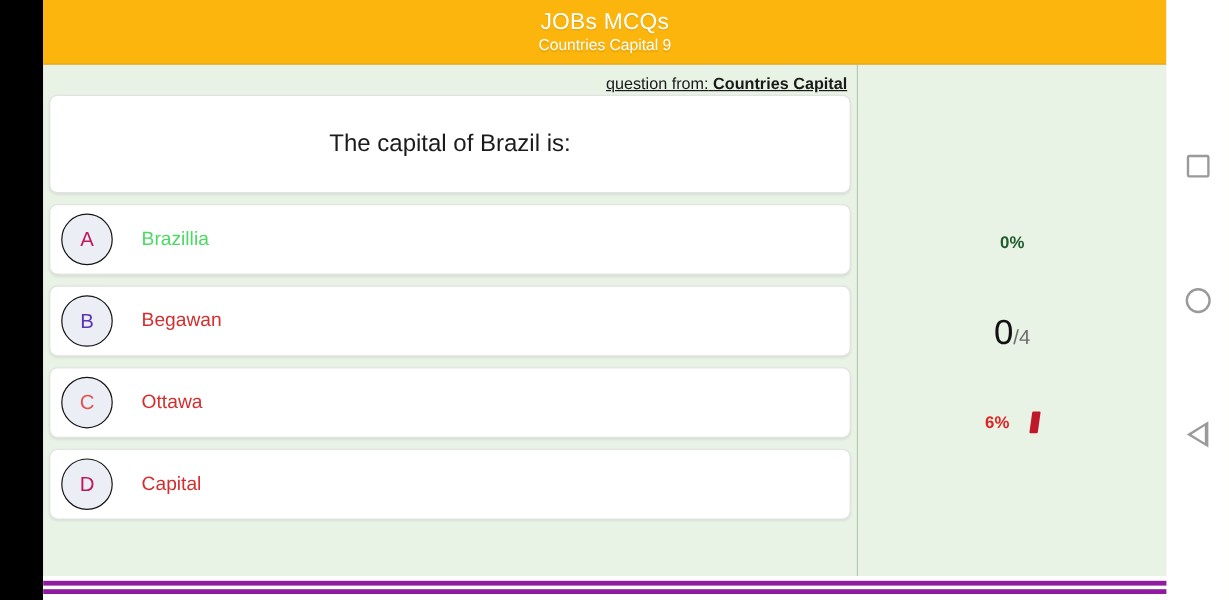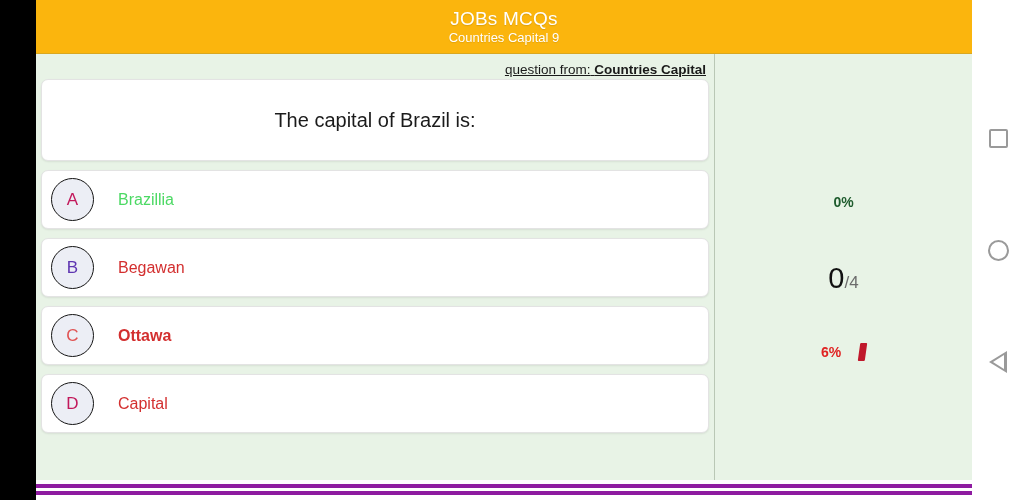--- a/index.html
+++ b/index.html
@@ -190,21 +190,21 @@
         <div class="opt-text" style="color: rgb(76, 217, 100);">Brazillia</div>
       </div>
 
       <div class="option-row">
         <div class="opt-badge" style="color: rgb(94, 53, 177);">B</div>
         <div class="opt-text" style="color: rgb(211, 47, 47);">Begawan</div>
       </div>
 
       <div class="option-row">
         <div class="opt-badge" style="color: rgb(224, 82, 82);">C</div>
-        <div class="opt-text" style="color: rgb(211, 47, 47); font-weight: bold;">Ottawa</div>
+        <div class="opt-text" style="color: rgb(211, 47, 47);">Ottawa</div>
       </div>
 
       <div class="option-row">
         <div class="opt-badge" style="color: rgb(194, 24, 91);">D</div>
         <div class="opt-text" style="color: rgb(211, 47, 47);">Capital</div>
       </div>
 
     </div>
 
 

